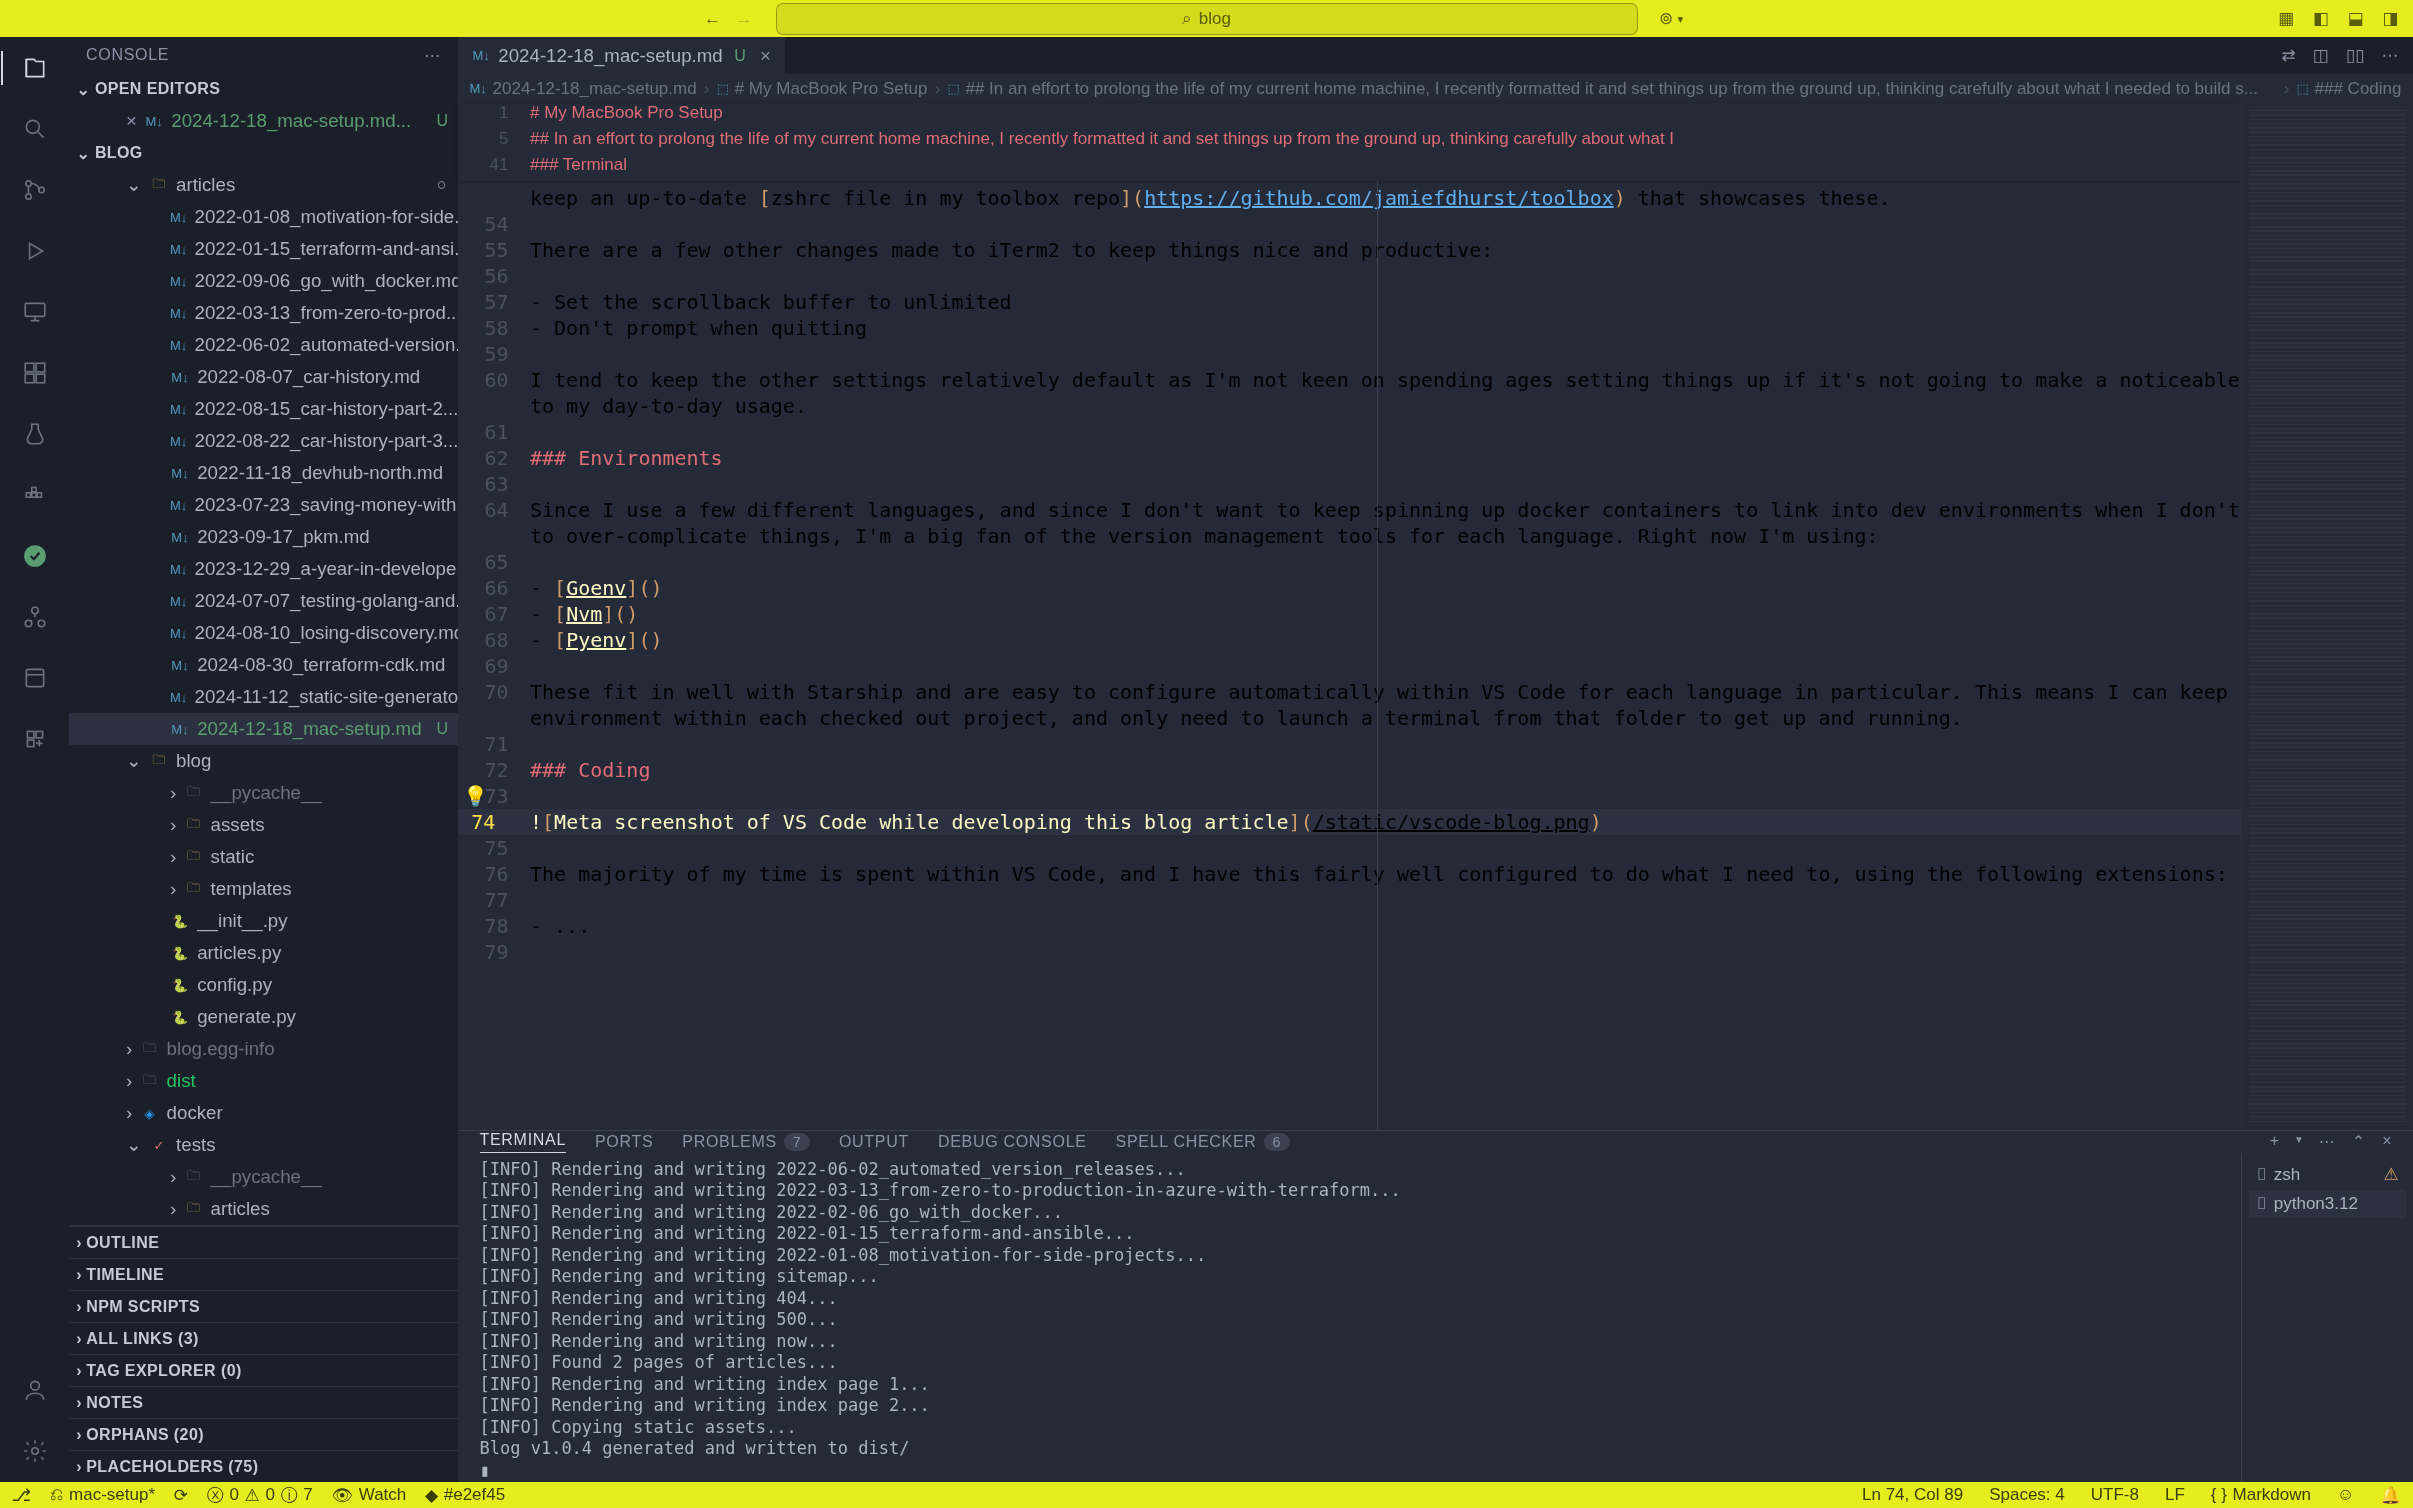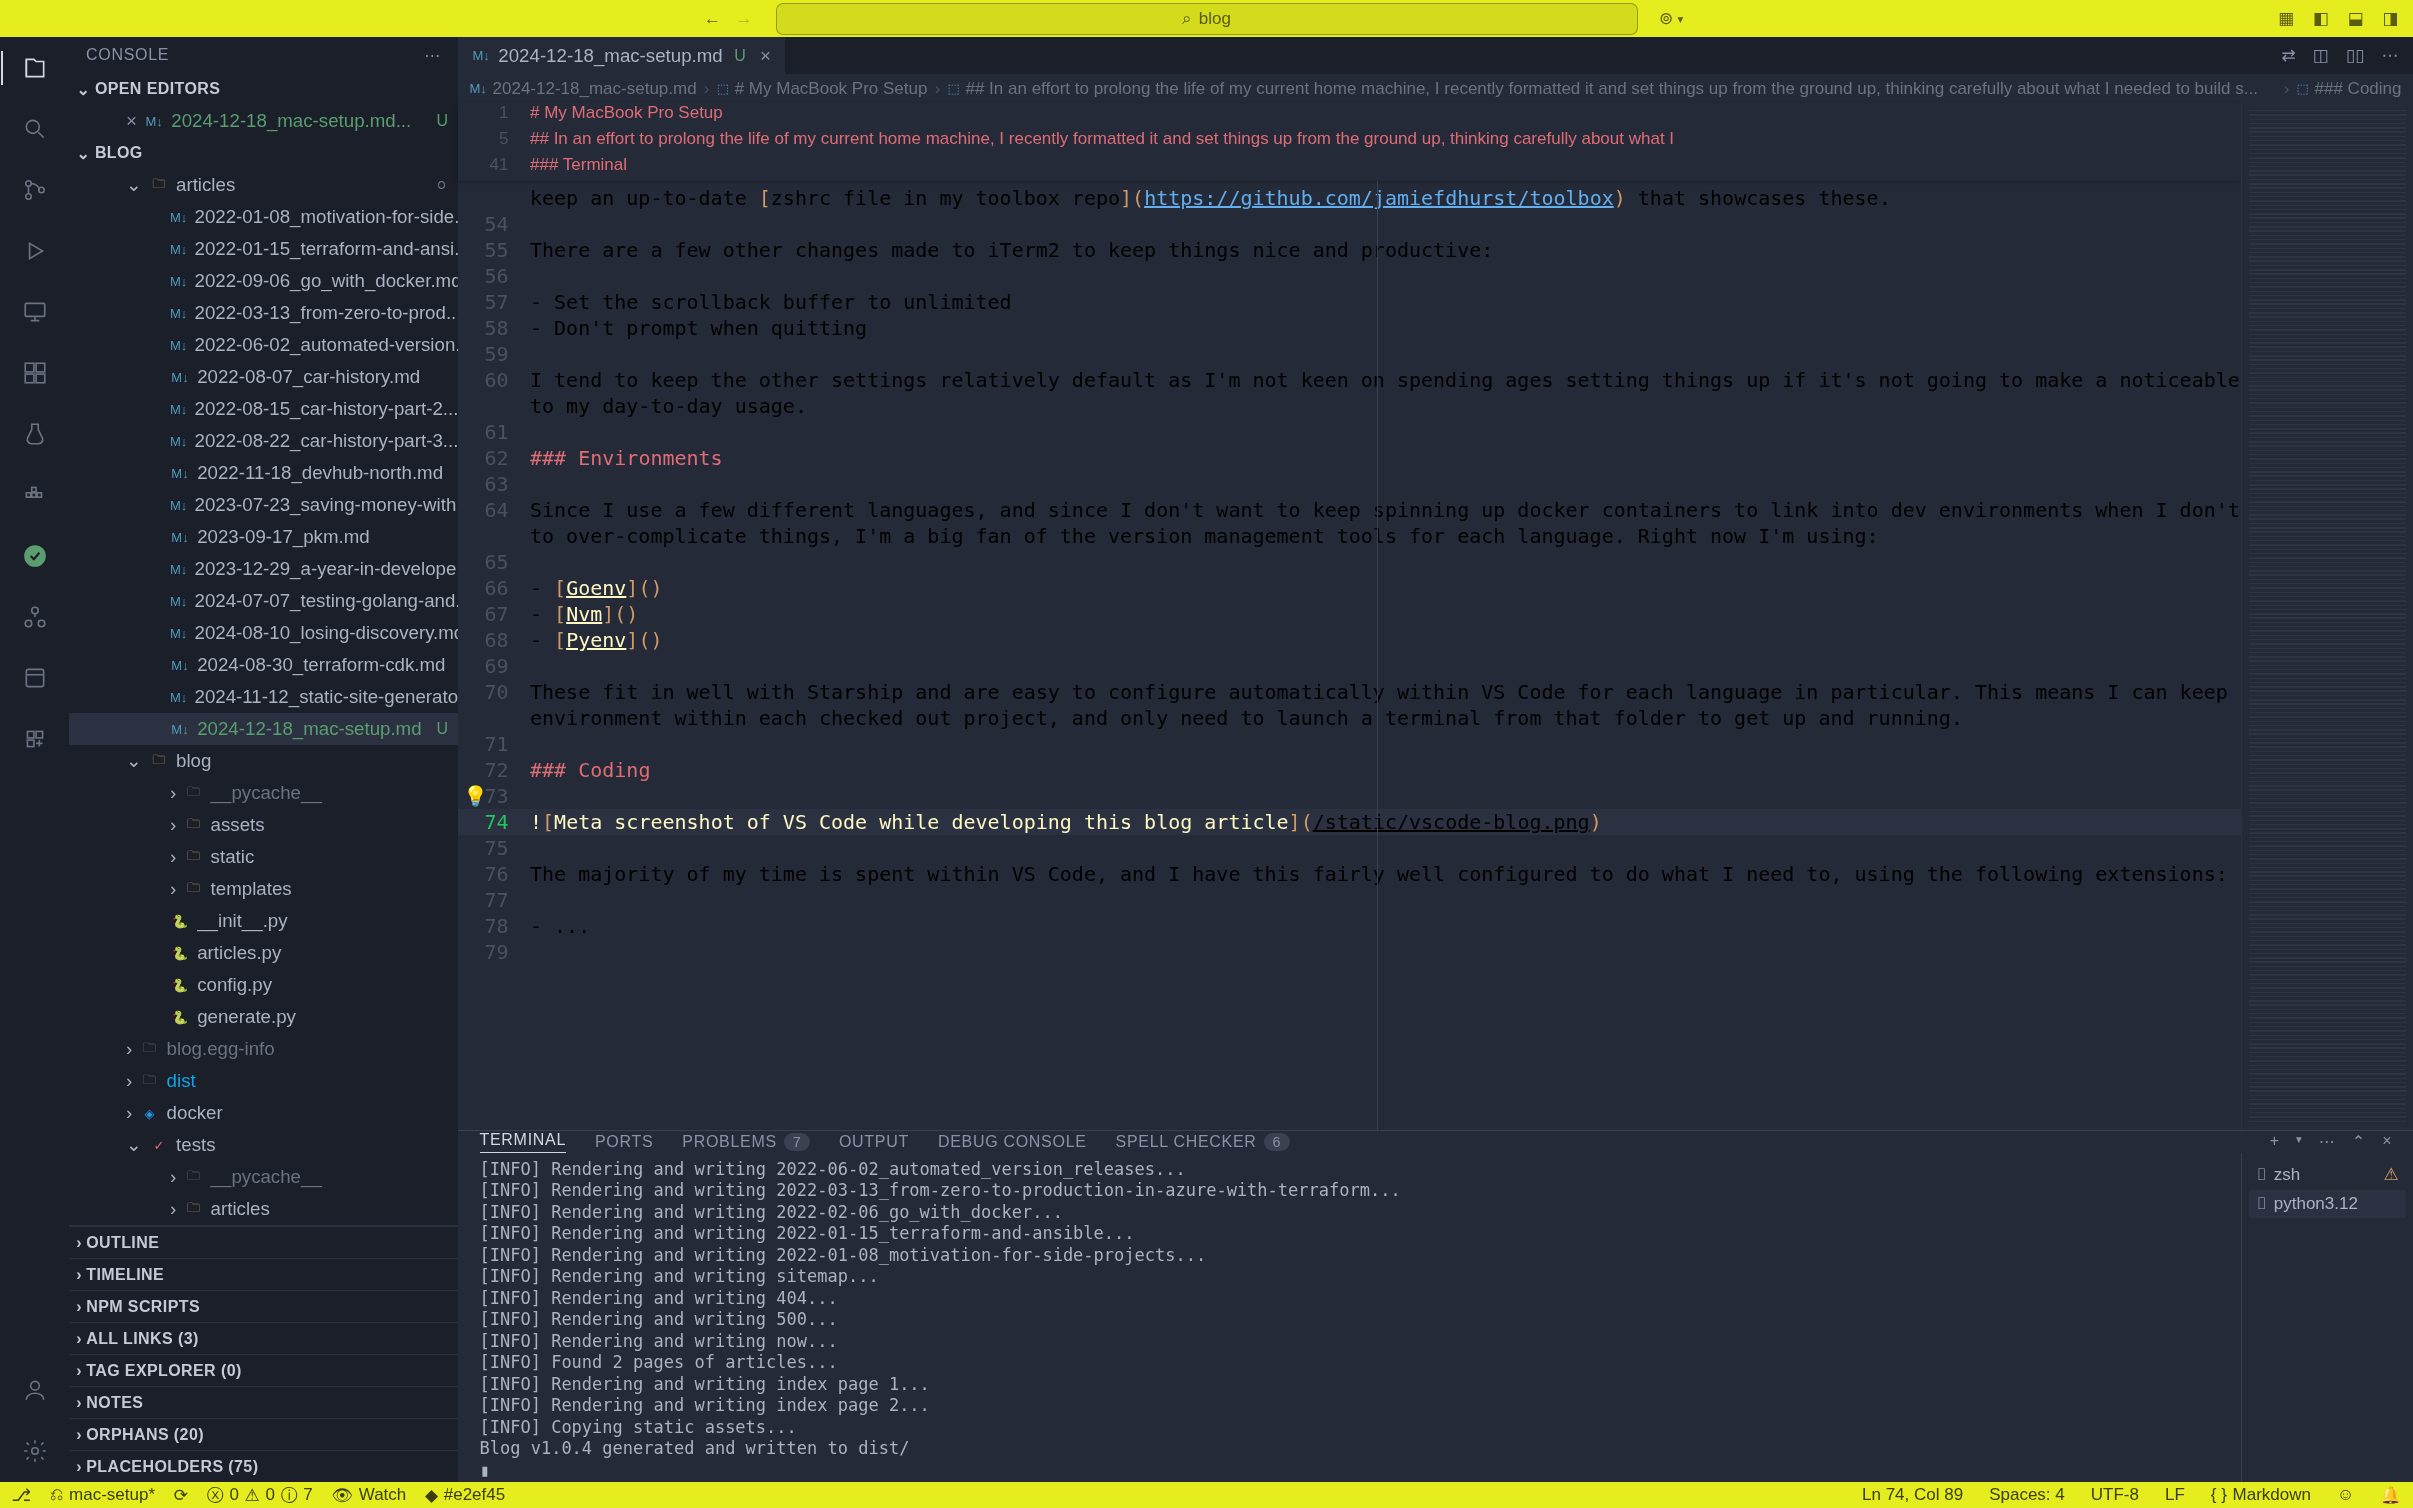--- a/index.html
+++ b/index.html
@@ -207,21 +207,21 @@
   position: relative;
   padding-top: 4.3px;
 }
 .sticky-lines {
   position: relative;
   background: #242a38;
   box-shadow: 0 1.4px 4.3px rgba(0,0,0,0.3);
 }
 .line { height: 26px; display:flex;}
 .line .ln { width:72px; text-align:right; padding-right:21.5px; color:#4b5160;}
-.line.current .ln { color:#22c55e;}
+.line.current .ln { color:#fde047;text-align:center;}
 .line .txt { flex:1; white-space:pre; overflow:hidden;}
 .line.current { background:#2b3140;}
 .hl-blue { color:#fef9c3;}
 .hl-orange { color:#d19a66;}
 .hl-red { color:#e06c75;}
 .hl-link { color:#61afef; text-decoration:underline;}
 .ruler { position:absolute; top:0; bottom:0; width:0.7px; background:#3b4150; left: 919px; }
 .bulb { position:absolute; left:5.7px; color:#d4c24a;}
 .minimap {
   width: 172px;
@@ -556,21 +556,21 @@
             </div>
           </div>
         <div class="tree-item indent1">
           <span class="chev">›</span>
           <span class="file-icon" style="color:#6b7280">🗀</span>
           <span style="color:#6b7280">blog.egg-info</span>
         </div>
         <div class="tree-item indent1">
           <span class="chev">›</span>
           <span class="file-icon" style="color:#6b7280">🗀</span>
-          <span style="color:#0ea5e9">dist</span>
+          <span style="color:#22c55e">dist</span>
         </div>
         <div class="tree-item indent1">
           <span class="chev">›</span>
           <span class="file-icon" style="color:#2496ed">◈</span>
           <span>docker</span>
         </div>
         <div class="tree-item indent1">
           <span class="chev">⌄</span>
           <span class="file-icon" style="color:#e06c75">✓</span>
           <span>tests</span>

